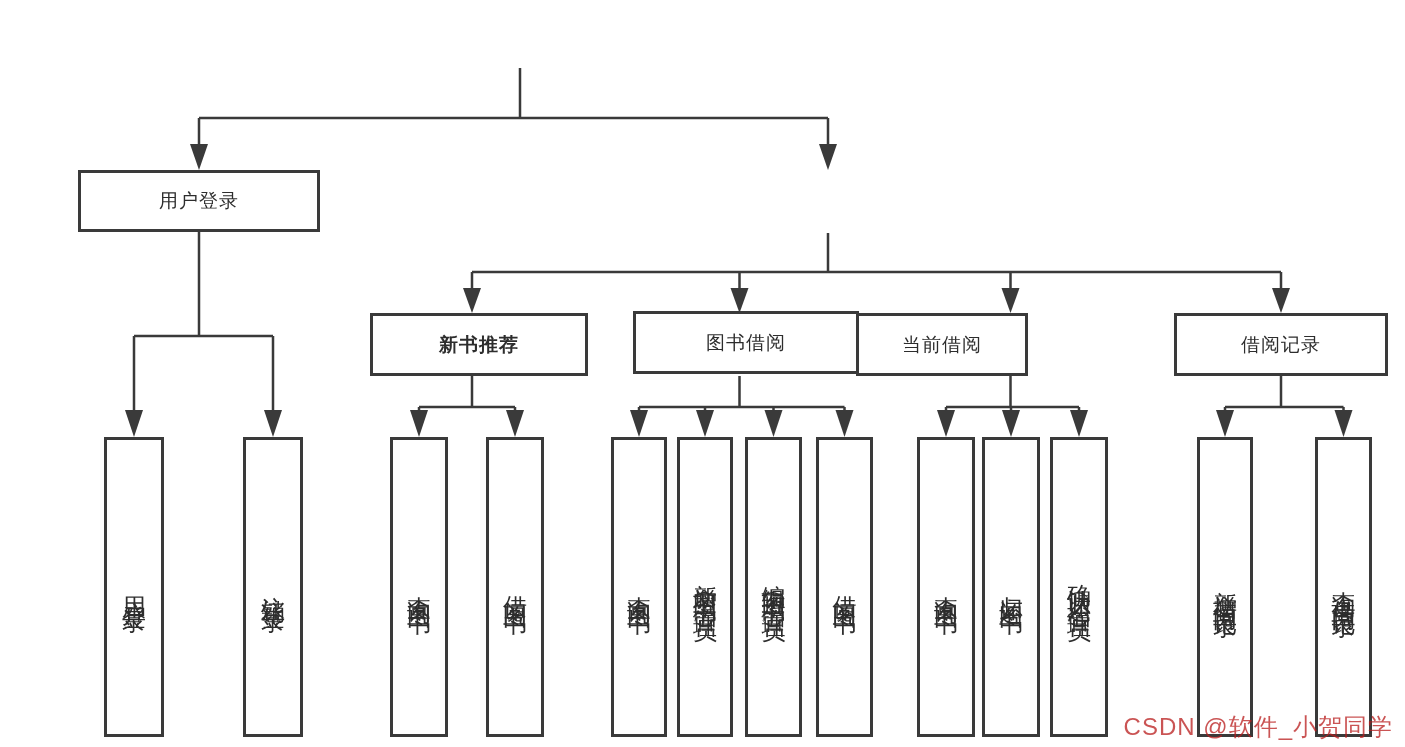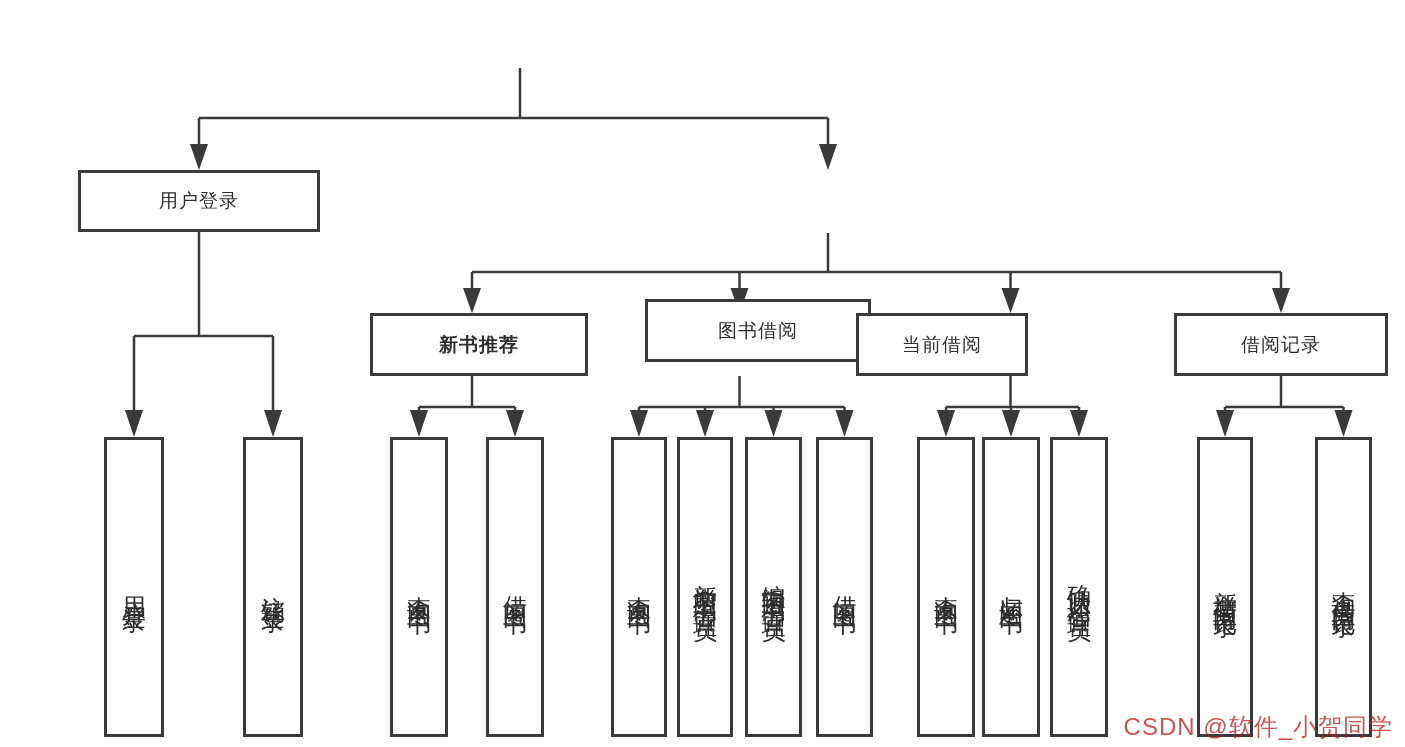--- a/index.html
+++ b/index.html
@@ -91,21 +91,21 @@
   </svg>
 
 
   <div class="node h" style="left:78px;top:170px;width:242px;height:62px;">
     <span>用户登录</span>
   </div>
 
   <div class="node h" style="left:370px;top:313px;width:218px;height:63px;font-weight:bold;">
     <span>新书推荐</span>
   </div>
-  <div class="node h" style="left:633px;top:299px;width:226px;height:63px;margin-left:12px;">
+  <div class="node h" style="left:633px;top:311px;width:226px;height:63px;">
     <span>图书借阅</span>
   </div>
   <div class="node h" style="left:856px;top:313px;width:172px;height:63px;">
     <span>当前借阅</span>
   </div>
   <div class="node h" style="left:1174px;top:313px;width:214px;height:63px;">
     <span>借阅记录</span>
   </div>
 
   <div class="node" style="left:104px;top:437px;width:60px;height:300px;">

